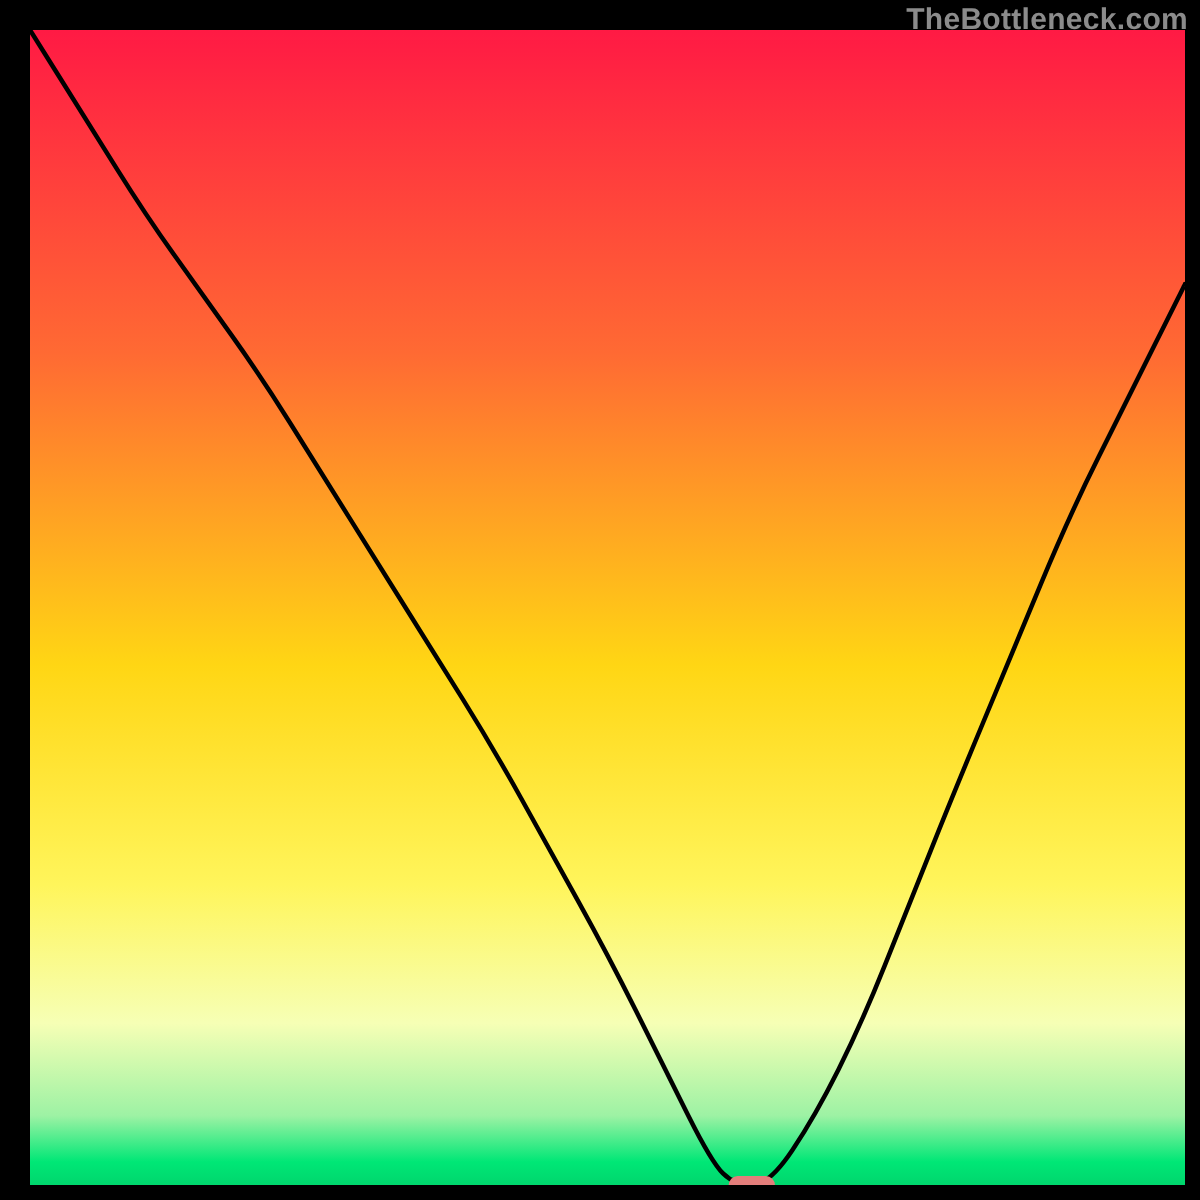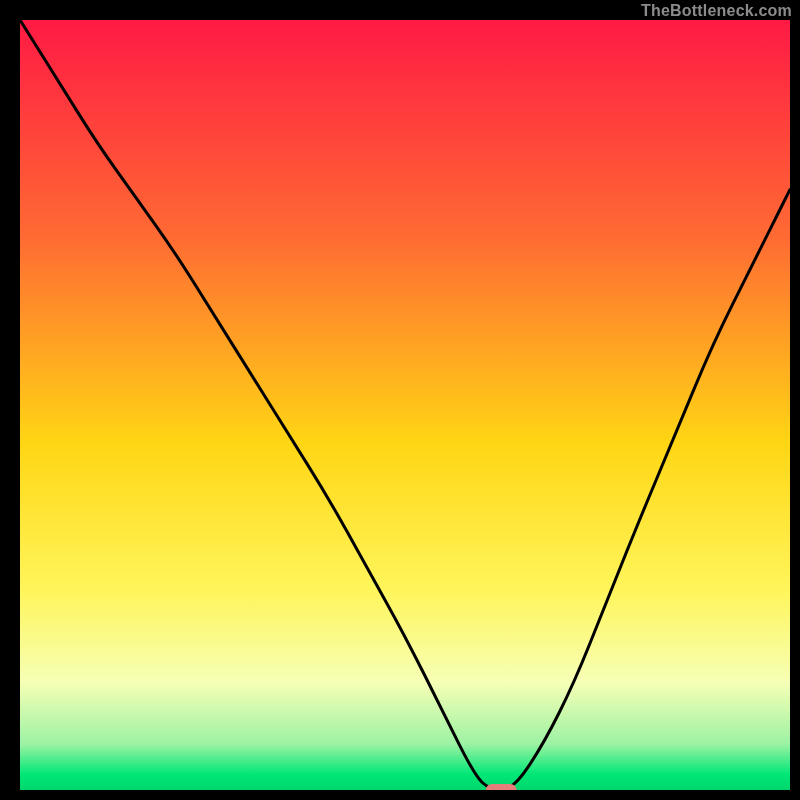--- a/index.html
+++ b/index.html
@@ -27,21 +27,21 @@
   .plot-svg {
     display: block;
     width: 100%;
     height: 100%;
   }
   .watermark {
     position: absolute;
     top: 2px;
     right: 8px;
     font-family: Arial, Helvetica, sans-serif;
-    font-size: 16px;
+    font-size: 20px;
     font-weight: 600;
     color: #8b8b8b;
     letter-spacing: 0.2px;
     user-select: none;
   }
   .min-marker {
     fill: #e37e7b;
     stroke: none;
   }
 </style>

